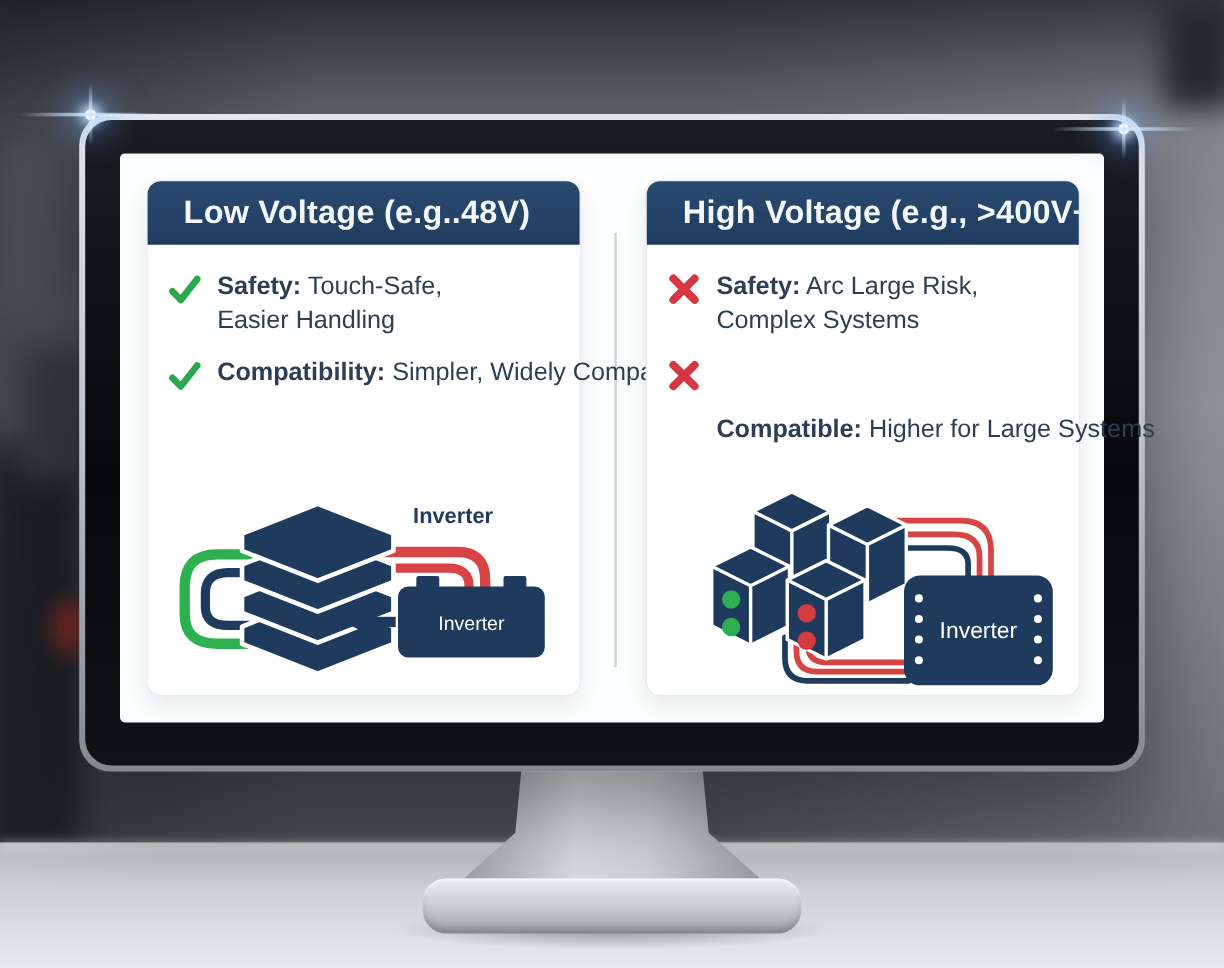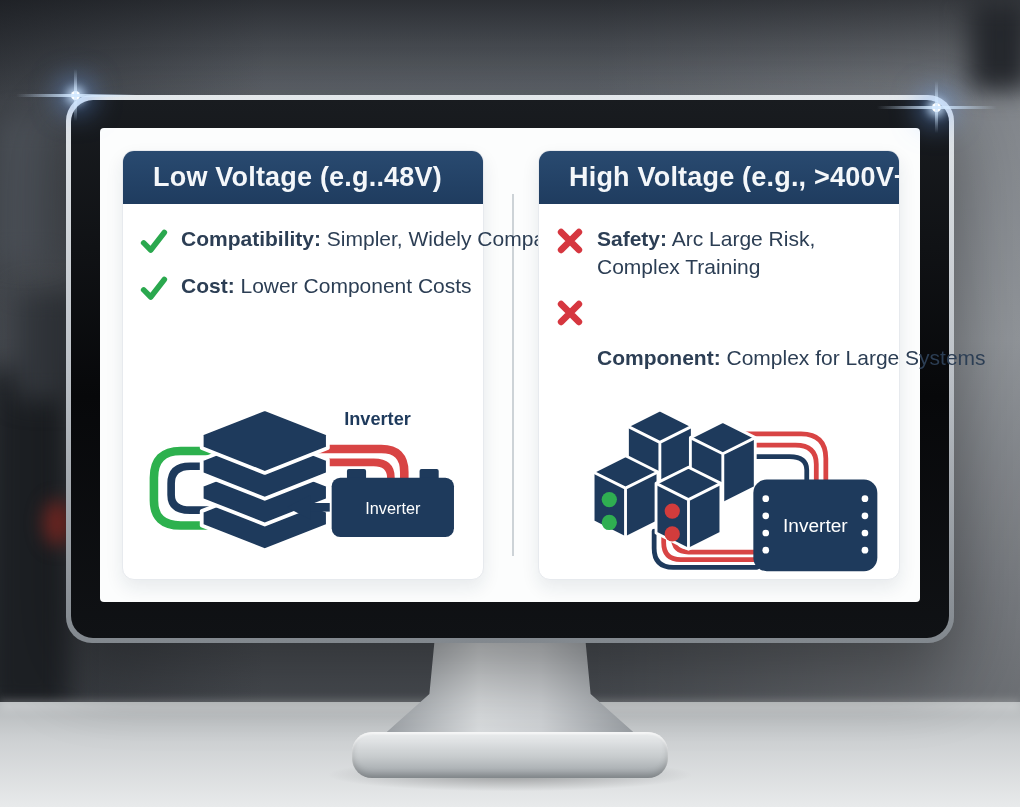--- a/index.html
+++ b/index.html
@@ -47,21 +47,21 @@
   .card-right{left:438px;}
   .card-header{height:53px;flex:0 0 53px;border-radius:11px 11px 0 0;display:flex;align-items:center;
       padding-left:30px;background:linear-gradient(180deg,#294a70 0%,#1f3c5f 100%);
       color:#f4f7fa;font-size:27px;font-weight:bold;letter-spacing:.2px;white-space:nowrap;overflow:hidden;}
   .rows{padding:21px 10px 0 16px;}
   .row{display:flex;align-items:flex-start;gap:12px;margin-bottom:16px;}
   .row .icon{width:30px;height:30px;flex:0 0 30px;margin-top:1px;}
   .row .txt{font-size:21px;line-height:28px;color:#2c3e54;white-space:nowrap;}
   .row .lbl{font-weight:bold;}
   .row.no-icon{padding-left:42px;}
-  .diagram{flex:1 1 auto;display:flex;align-items:flex-end;justify-content:center;padding-bottom:20px;}
+  .diagram{flex:1 1 auto;display:flex;align-items:flex-end;justify-content:center;padding-bottom:9px;}
 </style>
 </head>
 <body>
 
 <div class="stage">
   <div class="top-shade"></div>
   <div class="bg-blur obj1"></div>
   <div class="bg-blur obj2"></div>
   <div class="bg-blur obj3"></div>
   <div class="bg-blur obj4"></div>
@@ -82,29 +82,30 @@
         <div class="card card-left">
           <div class="card-header">
             <span>Low Voltage (e.g..48V)</span>
           </div>
           <div class="rows">
             <div class="row">
               <svg class="icon" viewBox="0 0 32 32">
                 <path d="M5 18 L12.5 25.5 L27 7" fill="none" stroke="#2aa84e" stroke-width="6" stroke-linecap="round" stroke-linejoin="round"></path>
               </svg>
               <div class="txt">
+                <span class="lbl">Safety:</span><span> Touch-Safe,</span>
+                <div>Easier Handling</div>
+              </div>
+            </div>
+            <div class="row">
+              <svg class="icon" viewBox="0 0 32 32">
+                <path d="M5 18 L12.5 25.5 L27 7" fill="none" stroke="#2aa84e" stroke-width="6" stroke-linecap="round" stroke-linejoin="round"></path>
+              </svg>
+              <div class="txt">
                 <span class="lbl">Compatibility:</span><span> Simpler, Widely Compatible</span>
-              </div>
-            </div>
-            <div class="row">
-              <svg class="icon" viewBox="0 0 32 32">
-                <path d="M5 18 L12.5 25.5 L27 7" fill="none" stroke="#2aa84e" stroke-width="6" stroke-linecap="round" stroke-linejoin="round"></path>
-              </svg>
-              <div class="txt">
-                <span class="lbl">Cost:</span><span> Lower Component Costs</span>
               </div>
             </div>
           </div>
           <div class="diagram">
             <svg width="344" height="176" viewBox="0 0 360 178">
 
               <path d="M120 68 H52 Q24 68 24 96 V120 Q24 146 52 146 H110" fill="none" stroke="#2db14e" stroke-width="9" stroke-linecap="round"></path>
               <path d="M120 84 H62 Q42 84 42 102 V114 Q42 130 62 130 H110" fill="none" stroke="#1e3a5c" stroke-width="8" stroke-linecap="round"></path>
               <path d="M185 66 H262 Q286 66 286 90 V102" fill="none" stroke="#d84444" stroke-width="9" stroke-linecap="round"></path>
               <path d="M185 80 H254 Q272 80 272 96 V102" fill="none" stroke="#d84444" stroke-width="8" stroke-linecap="round"></path>
@@ -133,31 +134,31 @@
           <div class="card-header">
             <span>High Voltage (e.g., &gt;400V+</span>
           </div>
           <div class="rows">
             <div class="row">
               <svg class="icon" viewBox="0 0 32 32">
                 <path d="M6.5 6.5 L25.5 25.5 M25.5 6.5 L6.5 25.5" fill="none" stroke="#d6363f" stroke-width="7" stroke-linecap="round"></path>
               </svg>
               <div class="txt">
                 <span class="lbl">Safety:</span><span> Arc Large Risk,</span>
-                <div>Complex Training</div>
+                <div>Complex Systems</div>
               </div>
             </div>
             <div class="row">
               <svg class="icon" viewBox="0 0 32 32">
                 <path d="M6.5 6.5 L25.5 25.5 M25.5 6.5 L6.5 25.5" fill="none" stroke="#d6363f" stroke-width="7" stroke-linecap="round"></path>
               </svg>
             </div>
             <div class="row no-icon">
               <div class="txt">
-                <span class="lbl">Component:</span><span> Complex for Large Systems</span>
+                <span class="lbl">Compatible:</span><span> Higher for Large Systems</span>
               </div>
             </div>
           </div>
           <div class="diagram">
             <svg width="344" height="186" viewBox="0 0 360 195">
 
               <g fill="none" stroke-linecap="round">
                 <path d="M112 150 V168 Q112 188 132 188 H220" stroke="#1e3a5c" stroke-width="5"></path>
                 <path d="M122 150 V162 Q122 180 140 180 H220" stroke="#d84444" stroke-width="5"></path>
                 <path d="M132 150 V156 Q132 172 148 172 H220" stroke="#d84444" stroke-width="5"></path>

